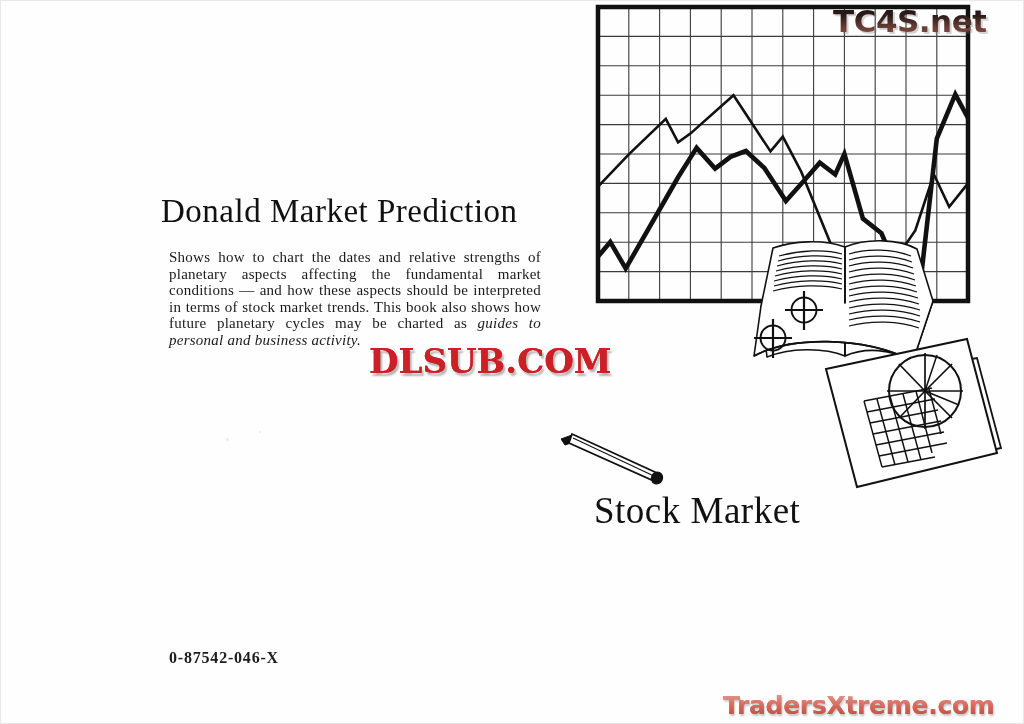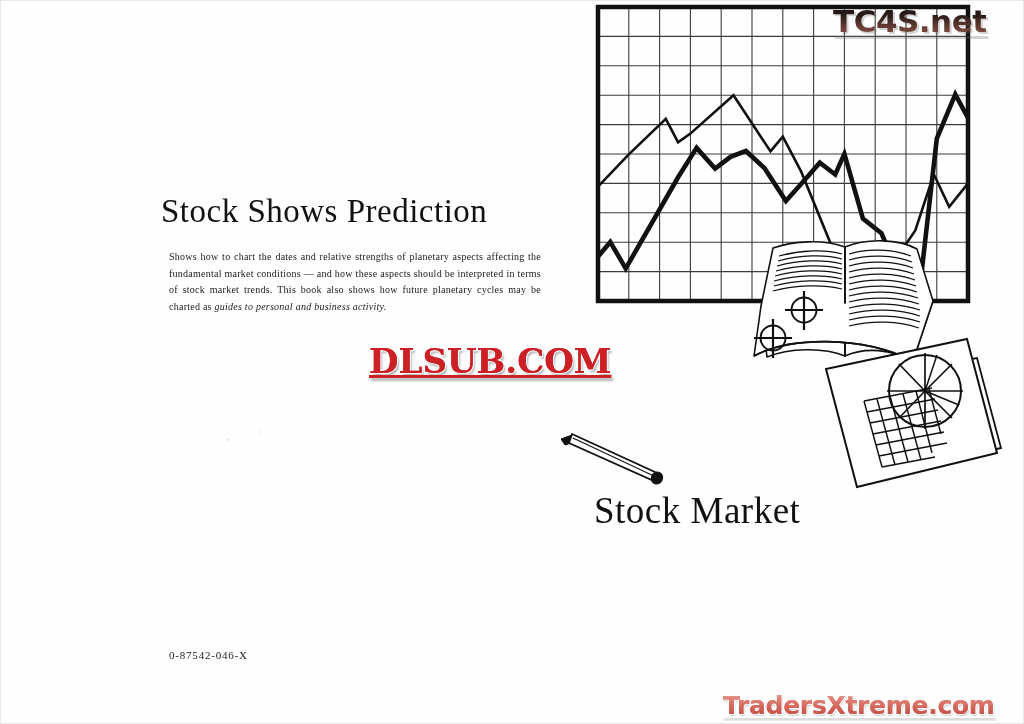--- a/index.html
+++ b/index.html
@@ -33,37 +33,38 @@
     letter-spacing: 0.5px;
     color: #111111;
     white-space: nowrap;
   }
   .back-blurb {
     position: absolute;
     left: 168px;
     top: 248px;
     width: 372px;
     font-family: "Liberation Serif", "DejaVu Serif", serif;
-    font-size: 10px;
+    font-size: 15px;
     line-height: 16.5px;
     color: #1a1a1a;
     text-align: justify;
     letter-spacing: 0.25px;
   }
   .back-blurb .em {
     font-style: italic;
   }
   .isbn {
     position: absolute;
     left: 168px;
     top: 648px;
     font-family: "Liberation Serif", "DejaVu Serif", serif;
-    font-size: 11px;
+    font-size: 16px;
     letter-spacing: 0.8px;
     color: #1c1c1c;
+    font-weight: bold;
   }
   .scan-speck {
     position: absolute;
     background: #d8d8d8;
     border-radius: 50%;
     opacity: 0.55;
   }
 
   
   #front-cover {
@@ -98,21 +99,20 @@
     left: 0; top: 0;
     width: 464px; height: 520px;
   }
 
   
   .wm {
     position: absolute;
     font-weight: 700;
     white-space: nowrap;
     user-select: none;
-    text-decoration: underline;
   }
   #wm-tc4s {
     left: 832px; top: 2px;
     font-family: "DejaVu Sans", sans-serif;
     font-size: 31px;
     font-weight: 700;
     letter-spacing: -0.5px;
     background: linear-gradient(180deg, #1a1212 0%, #2a1c18 35%, #6b4038 70%, #8d5246 100%);
     -webkit-background-clip: text;
     background-clip: text;
@@ -169,21 +169,21 @@
     color: transparent;
   }
 </style>
 </head>
 <body>
 
 <div id="page">
 
   <div id="back-cover">
 
-    <div class="back-title">Stock Shows Prediction</div>
+    <div class="back-title">Donald Market Prediction</div>
 
     <div class="back-blurb">
       <span>Shows how to chart the dates and relative strengths of planetary aspects affecting the fundamental market conditions — and how these aspects should be interpreted in terms of stock market trends. This book also shows how future planetary cycles may be charted as</span>
       <span class="em">guides to personal and business activity.</span>
     </div>
 
     <div class="isbn">0-87542-046-X</div>
 
     <div class="scan-speck" style="left:225px;top:437px;width:3px;height:3px;"></div>
     <div class="scan-speck" style="left:258px;top:430px;width:2px;height:2px;"></div>

